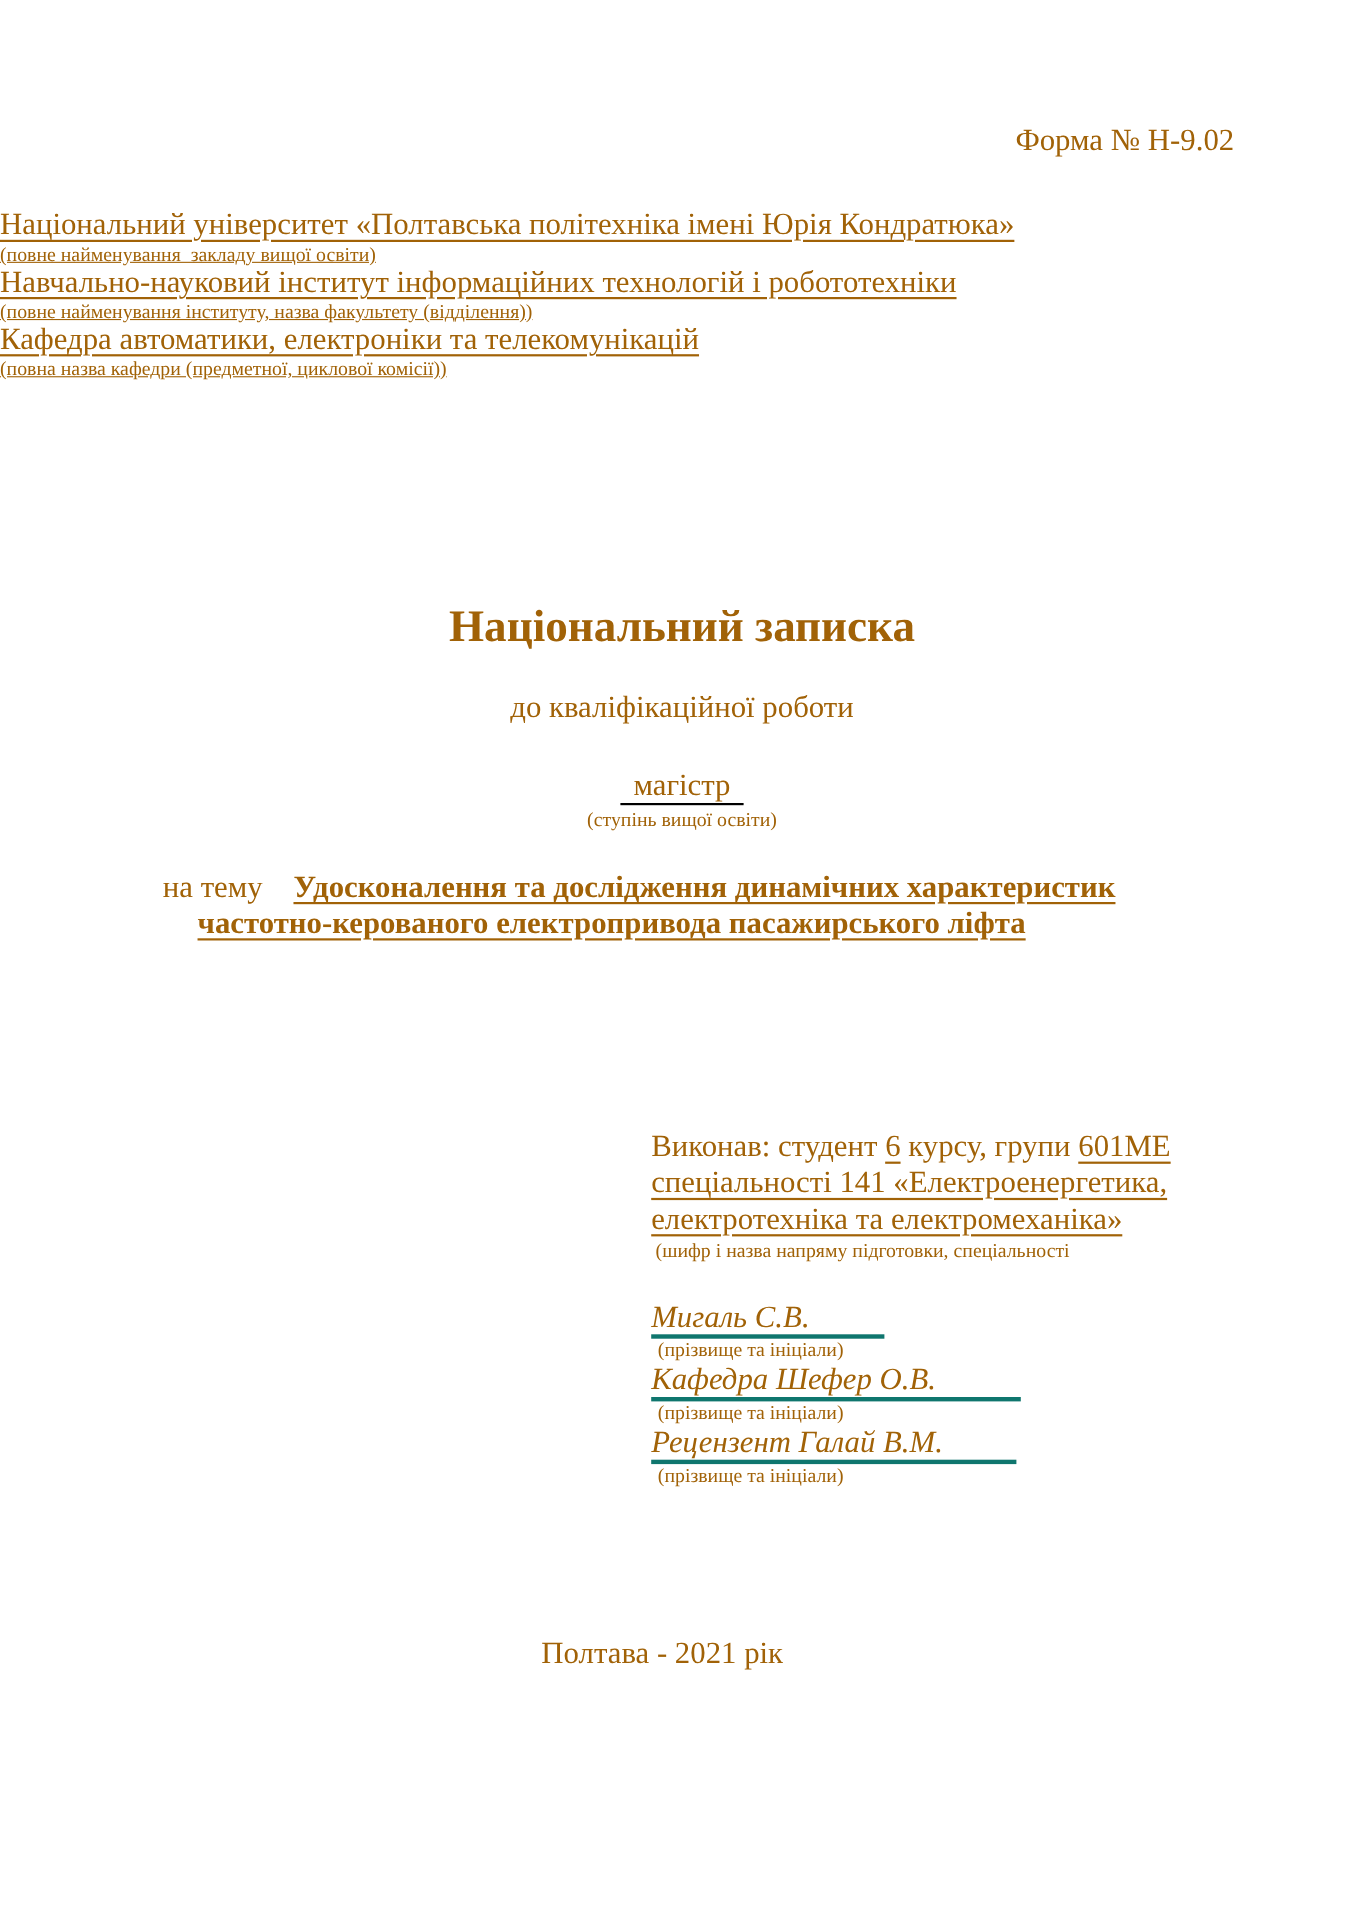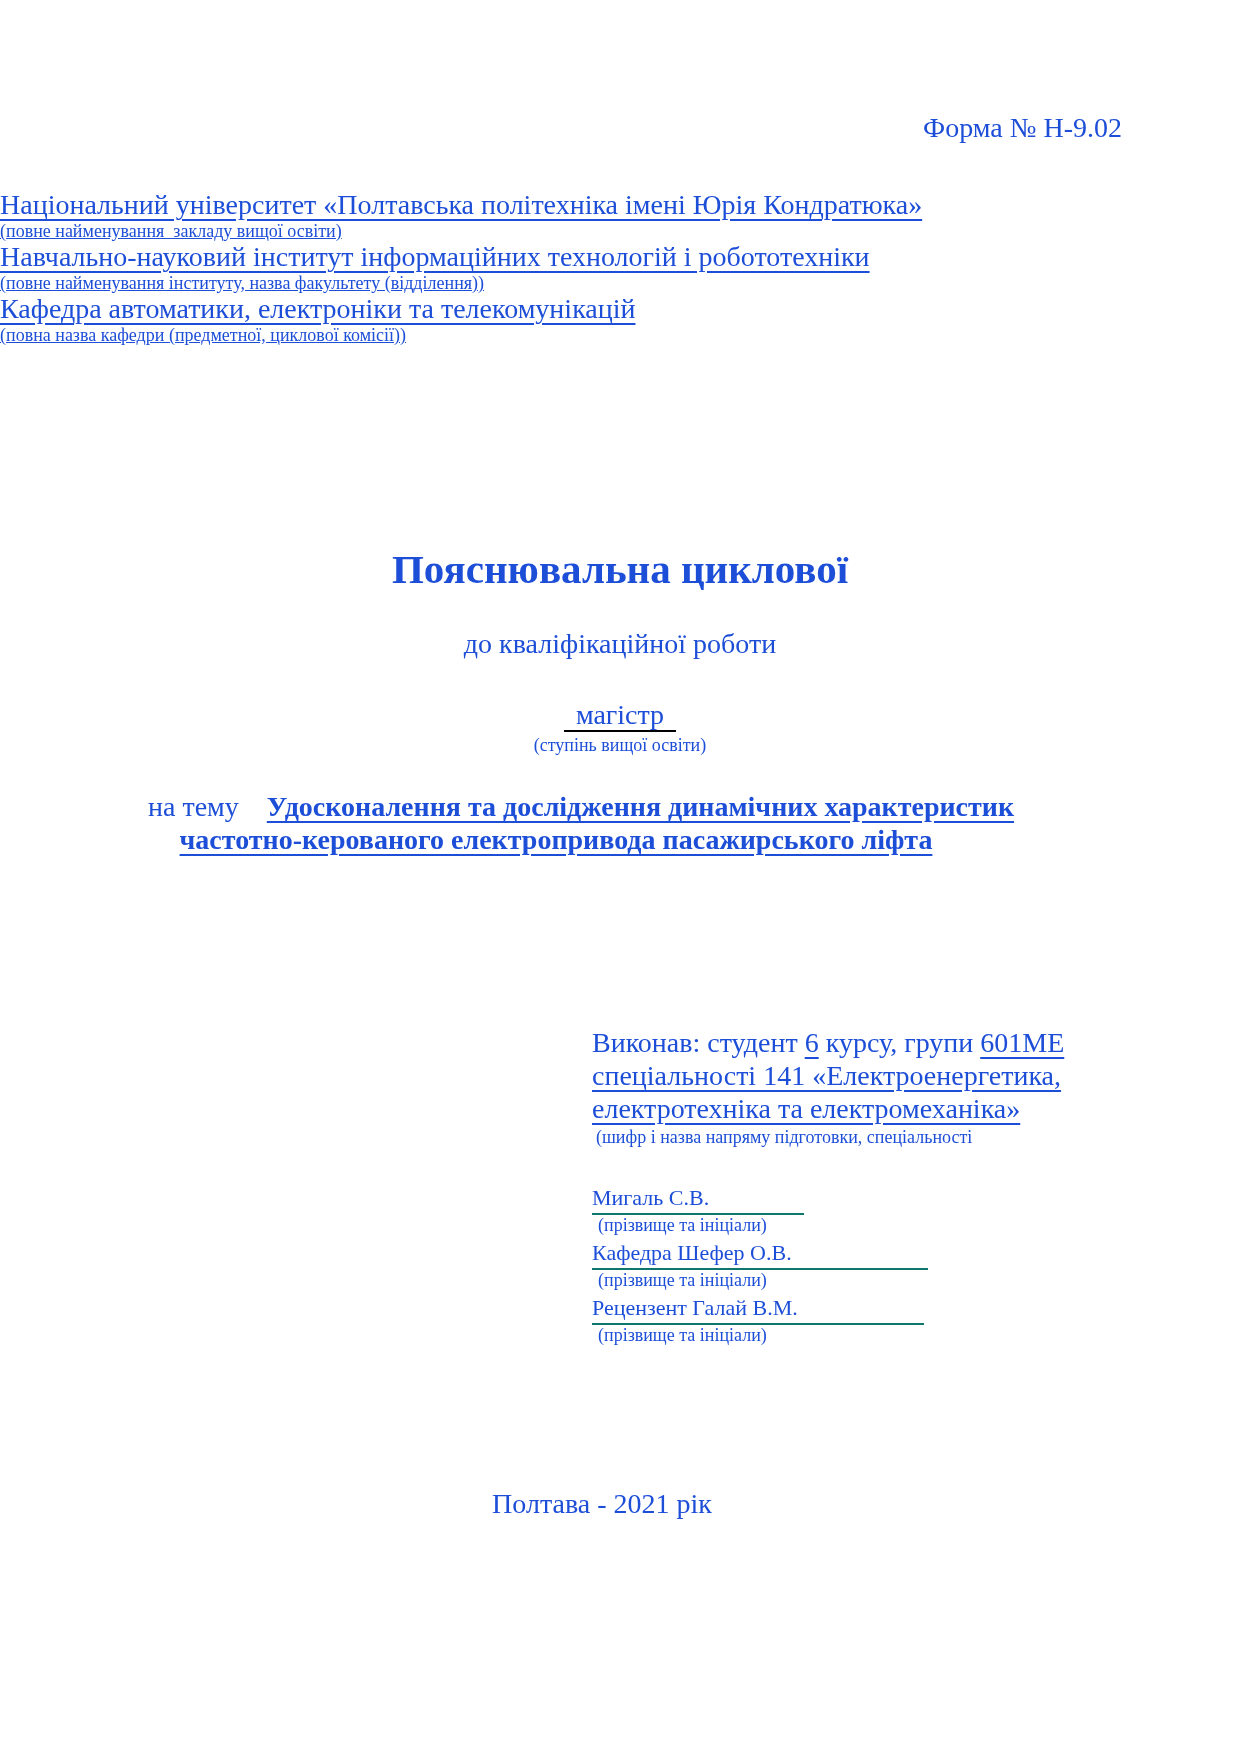--- a/index.html
+++ b/index.html
@@ -6,21 +6,21 @@
     margin: 0;
     padding: 0;
     background: #e8e8e8;
   }
   .page {
     position: relative;
     width: 1240px;
     height: 1754px;
     margin: 0 auto;
     background: #ffffff;
-    color: #1d4ed8;
+    color: #a16207;
     font-family: "Liberation Serif", "DejaVu Serif", serif;
     overflow: hidden;
   }
   .form-number {
     position: absolute;
     top: 112px;
     right: 118px;
     font-size: 28px;
     line-height: 32px;
   }
@@ -130,23 +130,24 @@
     font-size: 18px;
     line-height: 20px;
     margin: 2px 0 0 4px;
   }
   .signatures {
     margin-top: 36px;
   }
   .sig-row { margin: 0 0 3px 0; }
   .sig-name {
     display: inline-block;
-    font-size: 22px;
+    font-size: 28px;
     line-height: 30px;
-    border-bottom: 2px solid #0f766e;
+    border-bottom: 4px solid #0f766e;
+    font-style: italic;
   }
   .sig-name.w1 { min-width: 212px; }
   .sig-name.w2 { min-width: 336px; }
   .sig-name.w3 { min-width: 332px; }
   .sig-caption {
     font-size: 18px;
     line-height: 20px;
     margin-left: 6px;
   }
   .footer-line {
@@ -169,21 +170,21 @@
 
   <div class="header-block">
     <div class="org-line">Національний університет «Полтавська політехніка імені Юрія Кондратюка»</div>
     <div class="org-caption">(повне найменування  закладу вищої освіти)</div>
     <div class="org-line">Навчально-науковий інститут інформаційних технологій і робототехніки</div>
     <div class="org-caption">(повне найменування інституту, назва факультету (відділення))</div>
     <div class="org-line">Кафедра автоматики, електроніки та телекомунікацій</div>
     <div class="org-caption">(повна назва кафедри (предметної, циклової комісії))</div>
   </div>
 
-  <div class="doc-title">Пояснювальна циклової</div>
+  <div class="doc-title">Національний записка</div>
 
   <div class="doc-subtitle">до кваліфікаційної роботи</div>
 
   <div class="degree-block">
     <span class="degree-name">магістр</span>
     <div class="degree-caption">(ступінь вищої освіти)</div>
   </div>
 
   <div class="topic-block">
     <div class="topic-row1">

